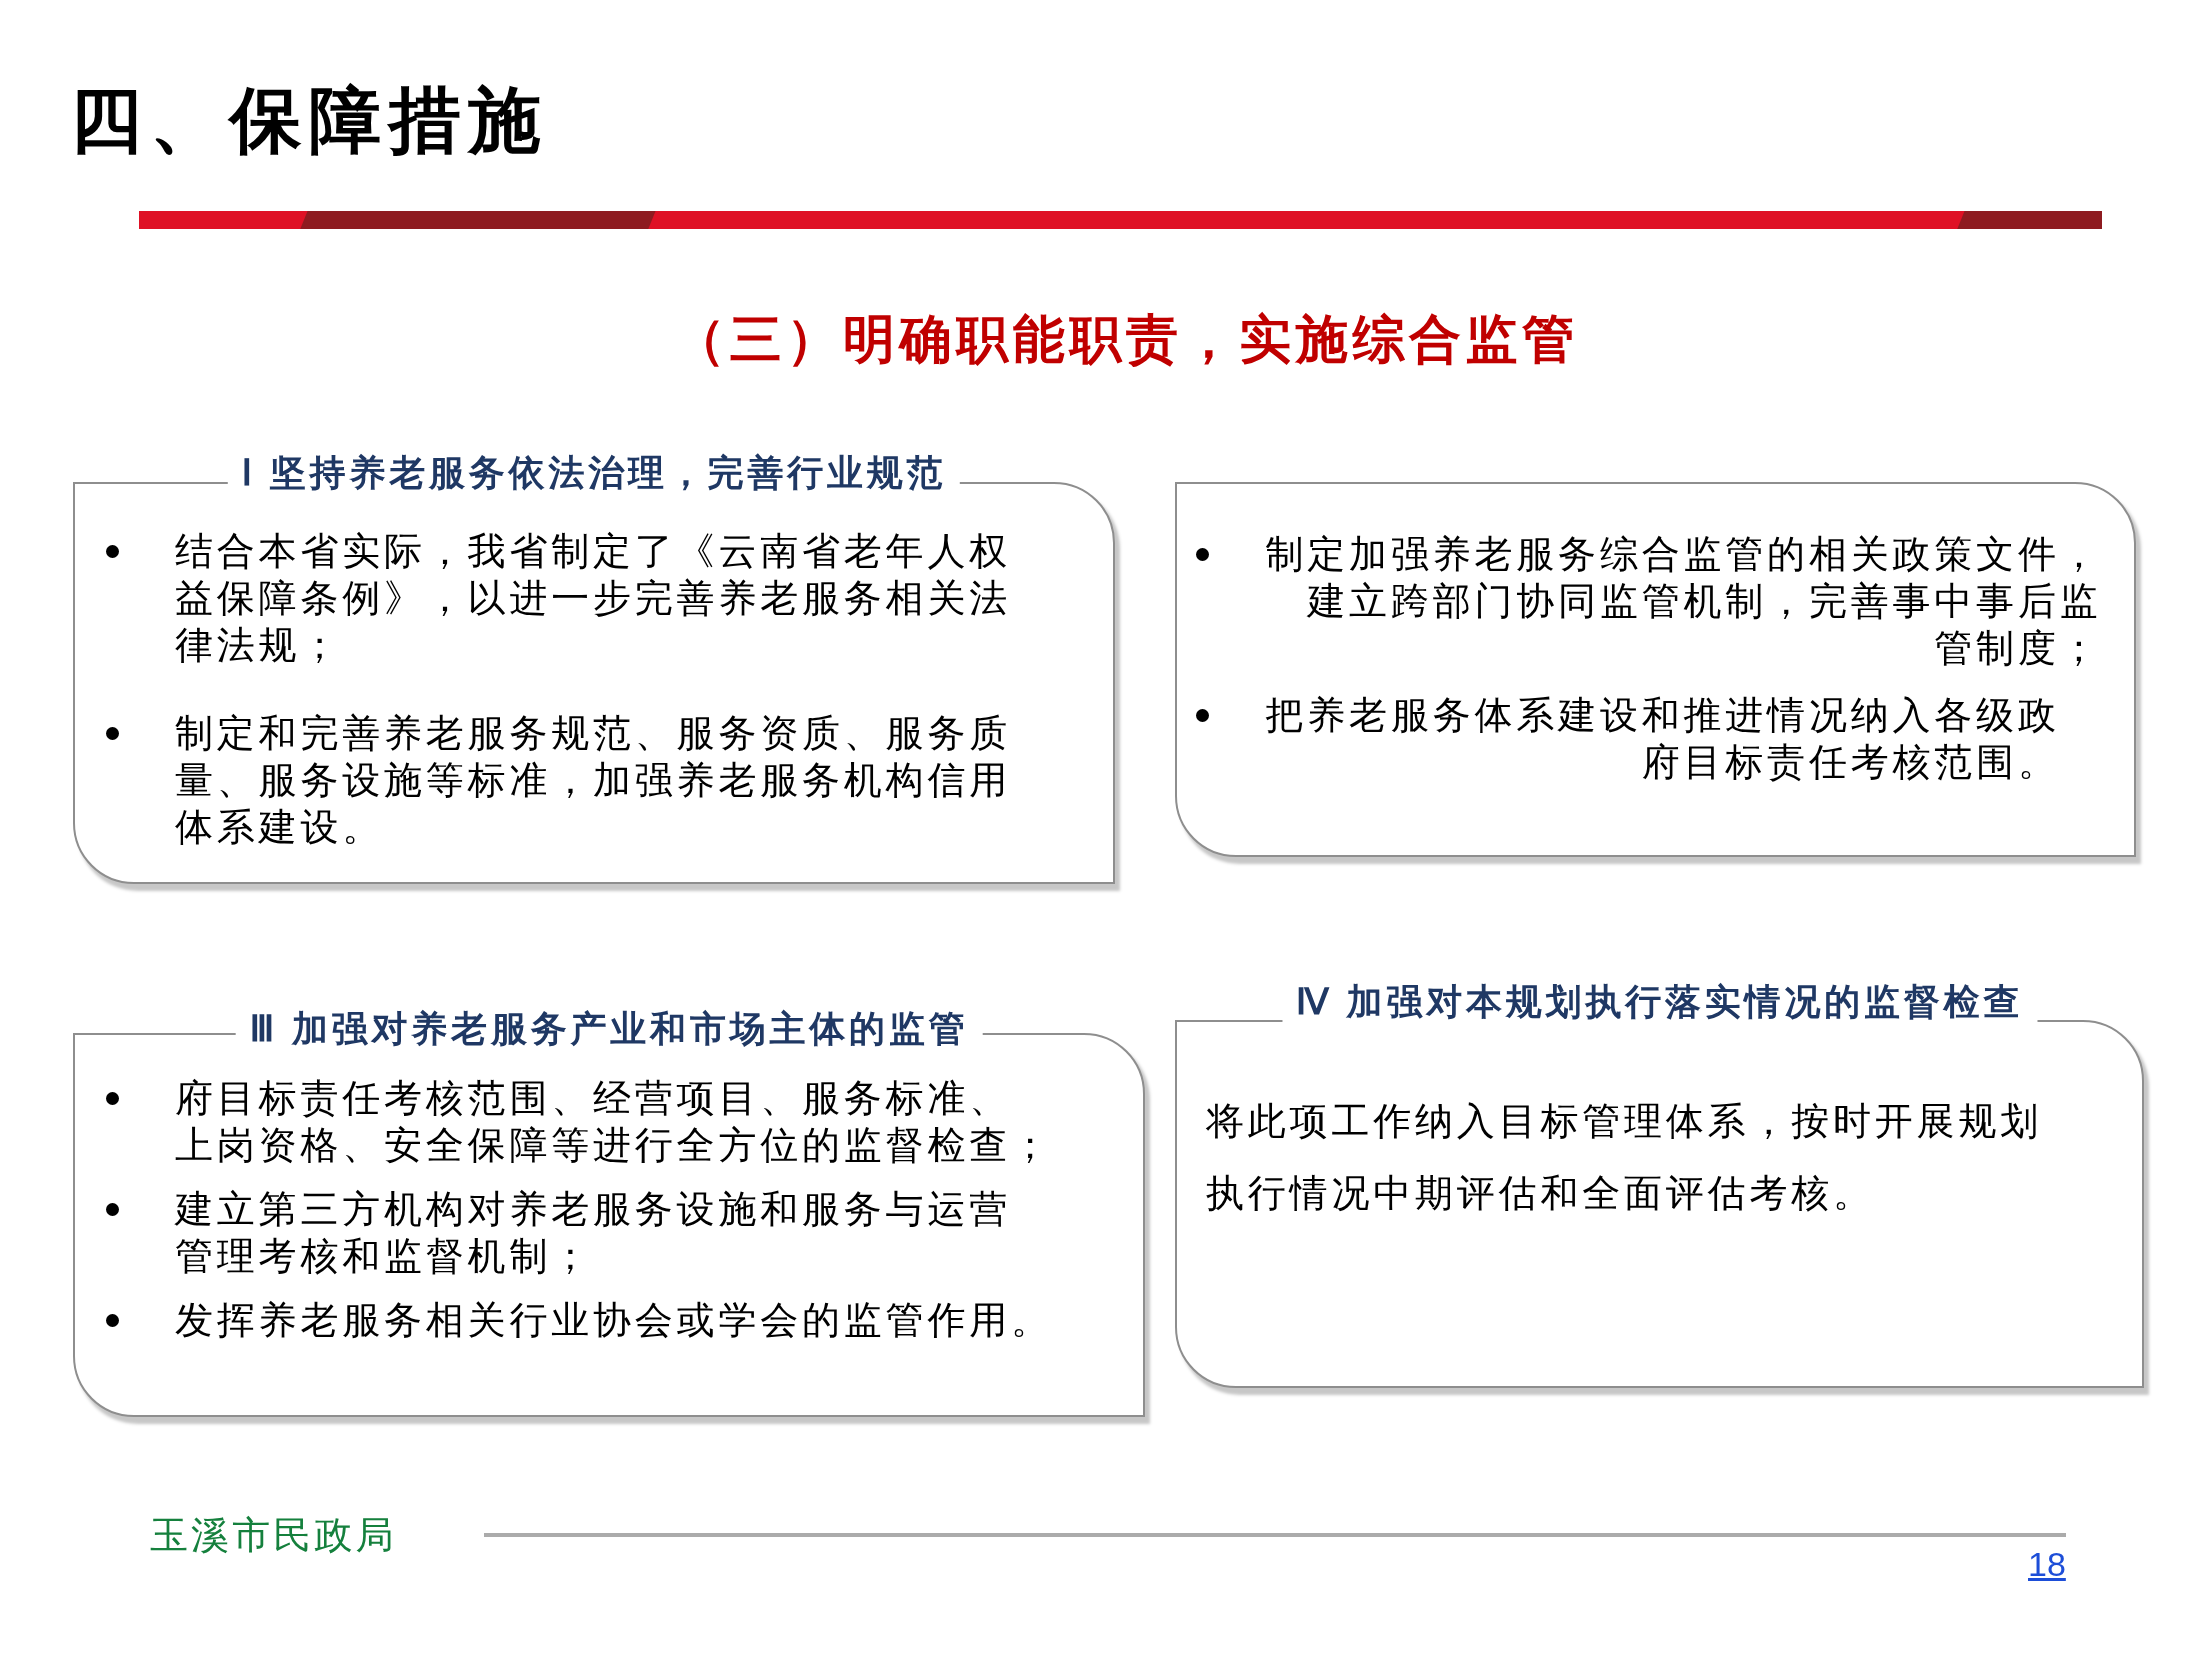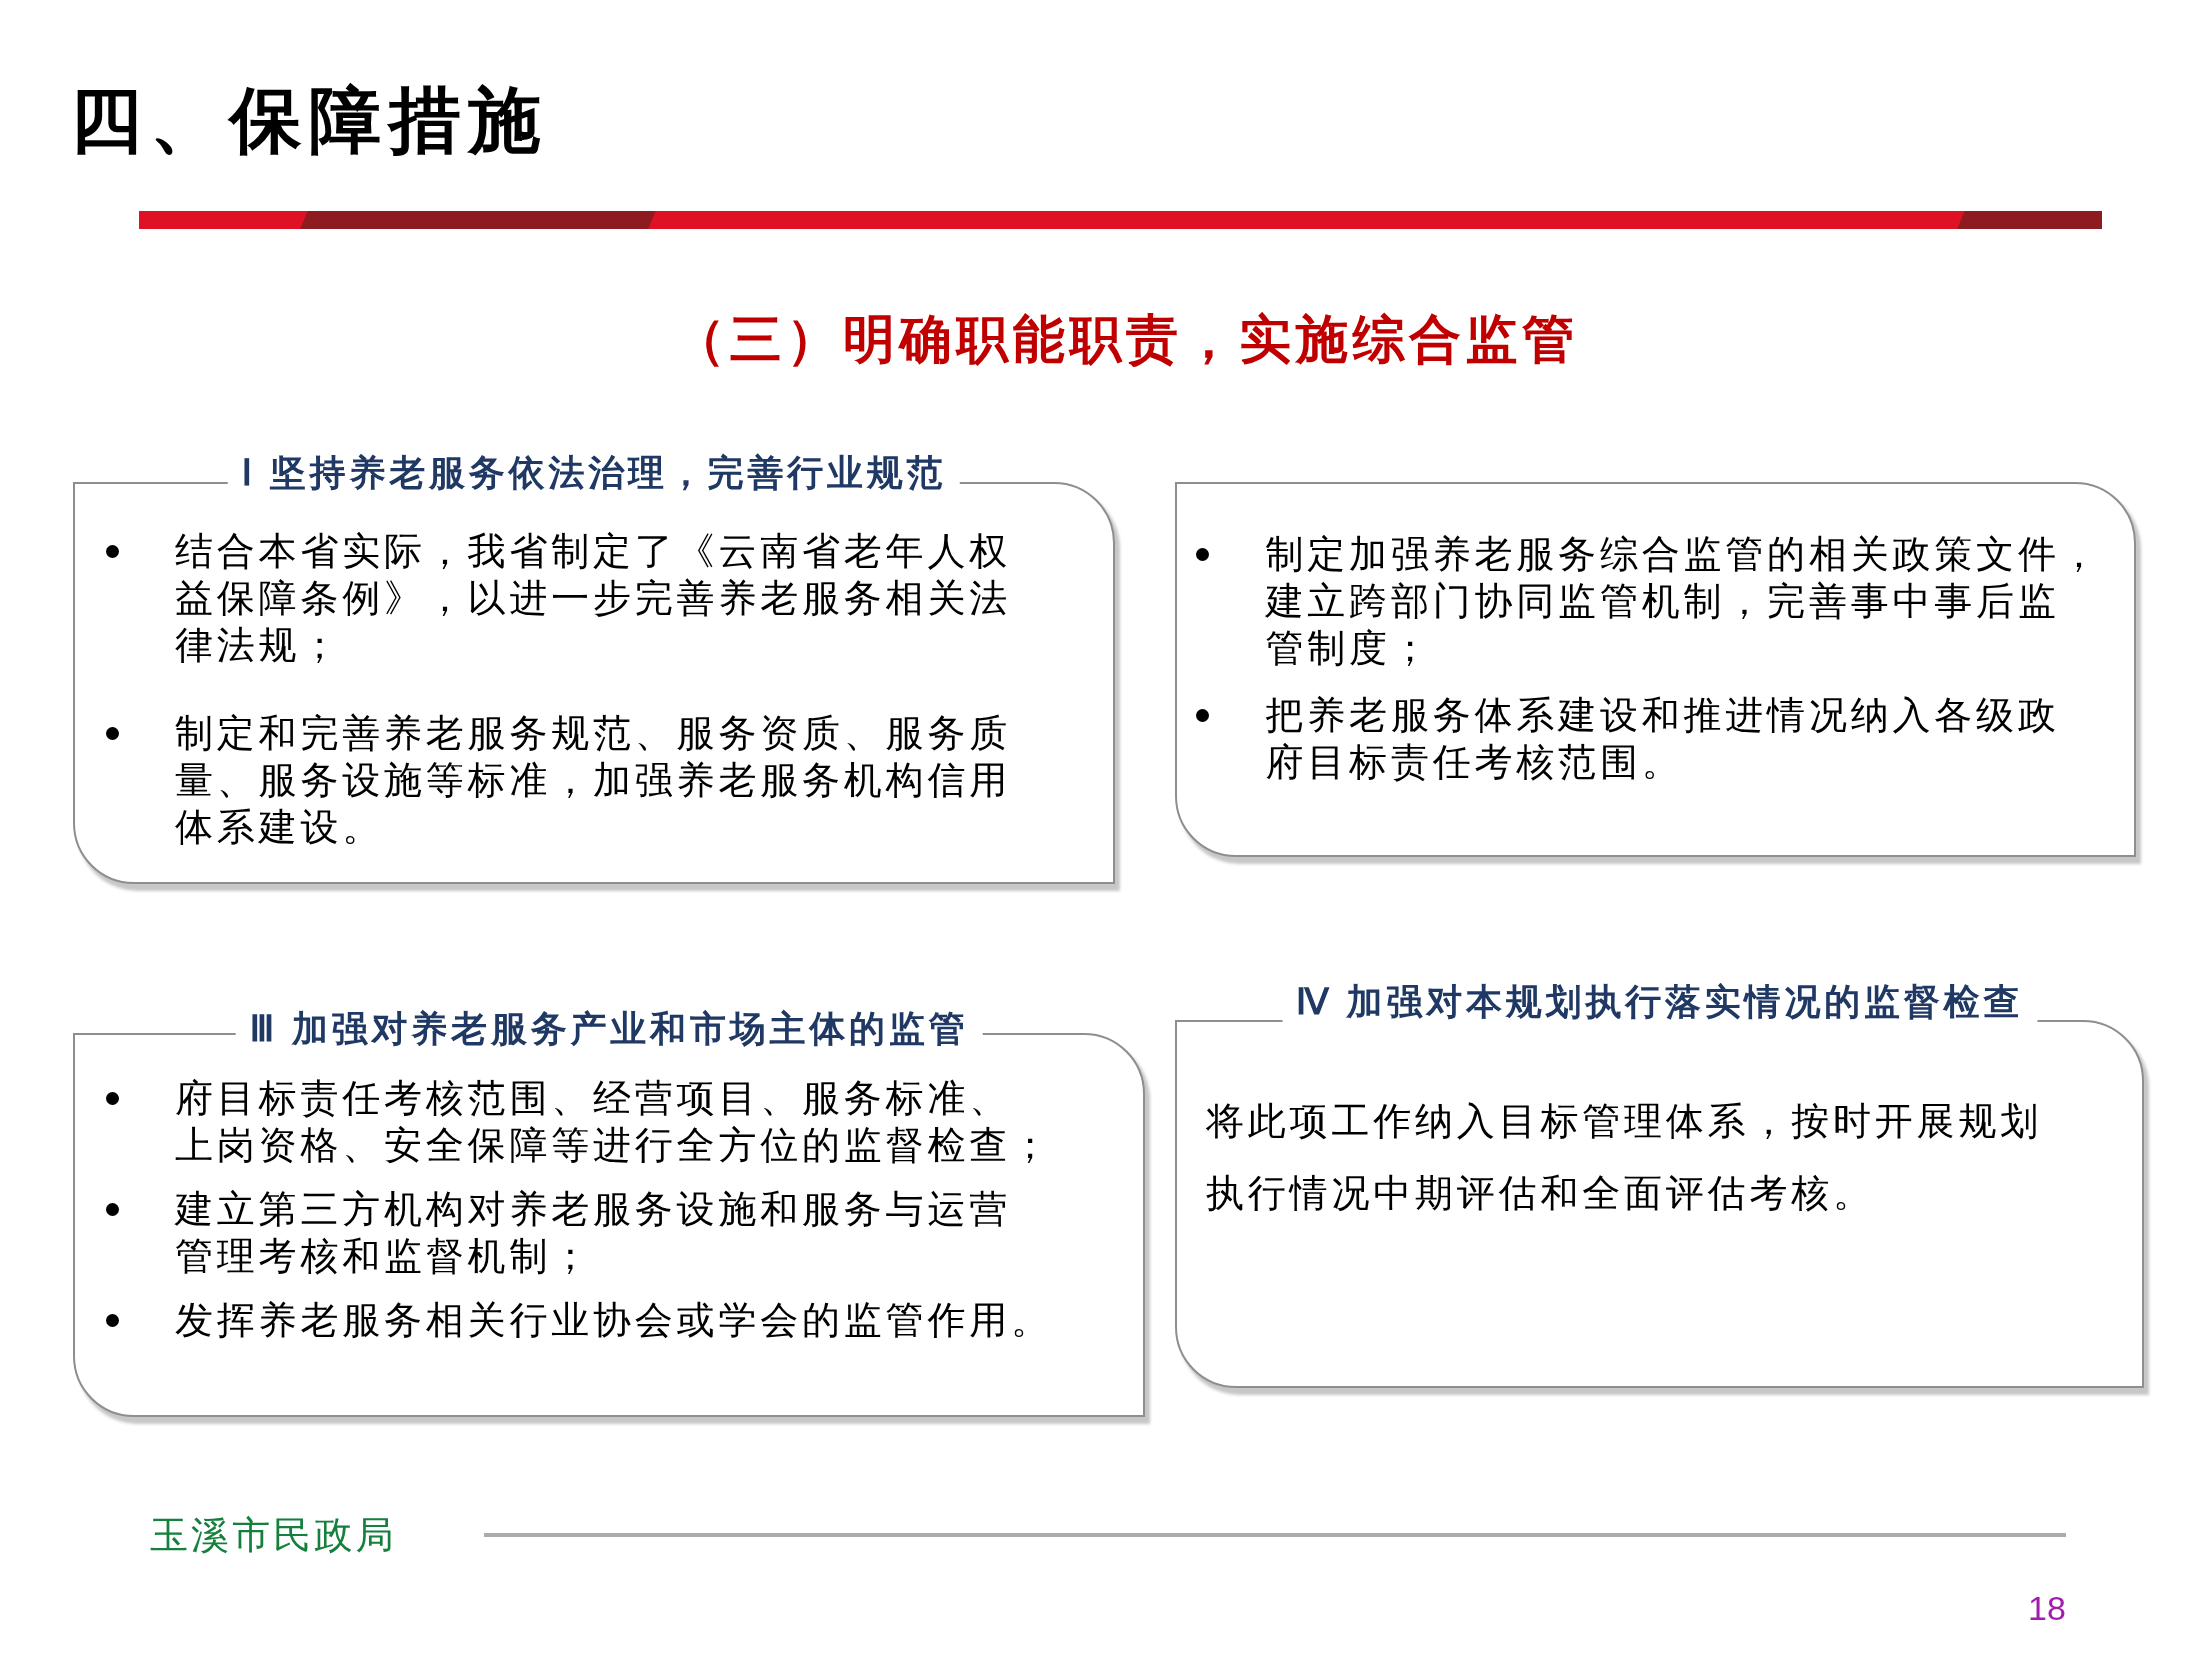--- a/index.html
+++ b/index.html
@@ -66,21 +66,21 @@
     letter-spacing: 3.8px; line-height: 51px;
     padding: 0 13.8px;
   }
   .p1 .panel-heading { top: -37px; }
   .p2 .panel-heading { top: -37px; }
   .p3 .panel-heading { top: -32px; }
   .p4 .panel-heading { top: -46px; }
 
   .panel-body { position: relative; }
   .p1 .panel-body { padding: 44px 7.7px 0 23px; }
-  .p2 .panel-body { padding: 47px 7.7px 0 11.5px; }
+  .p2 .panel-body { padding: 47px 7.7px 0 11.5px; text-align: right; }
   .p3 .panel-body { padding: 40px 7.7px 0 23px; }
   .p4 .panel-body { padding: 63px 31px 0 29px; }
 
   .bullet { display: flex; align-items: flex-start; }
   .p1 .bullet { margin-bottom: 41px; }
   .p2 .bullet { margin-bottom: 20px; }
   .p3 .bullet { margin-bottom: 17px; }
   .dot { flex: 0 0 77px; position: relative; height: 47px; }
   .dot::before {
     content: "";
@@ -102,22 +102,22 @@
     left: 150px; top: 1512px;
     font-size: 38px; color: #15803d; letter-spacing: 3.1px;
     line-height: 46px; white-space: nowrap;
   }
   .footer-line {
     left: 484px; top: 1533px;
     width: 1582px; height: 3.8px;
     background: #ABABAB;
   }
   .page-num {
-    left: 2028px; top: 1588px;
-    font-size: 34px; color: #a21caf; line-height: 40px;
+    left: 2028px; top: 1544px;
+    font-size: 34px; color: #1d4ed8; line-height: 40px; text-decoration: underline;
   }
 </style>
 </head>
 <body>
 
 <div class="slide">
 
   <h1 class="abs slide-title">四、保障措施</h1>
 
   <div class="abs ribbon">

